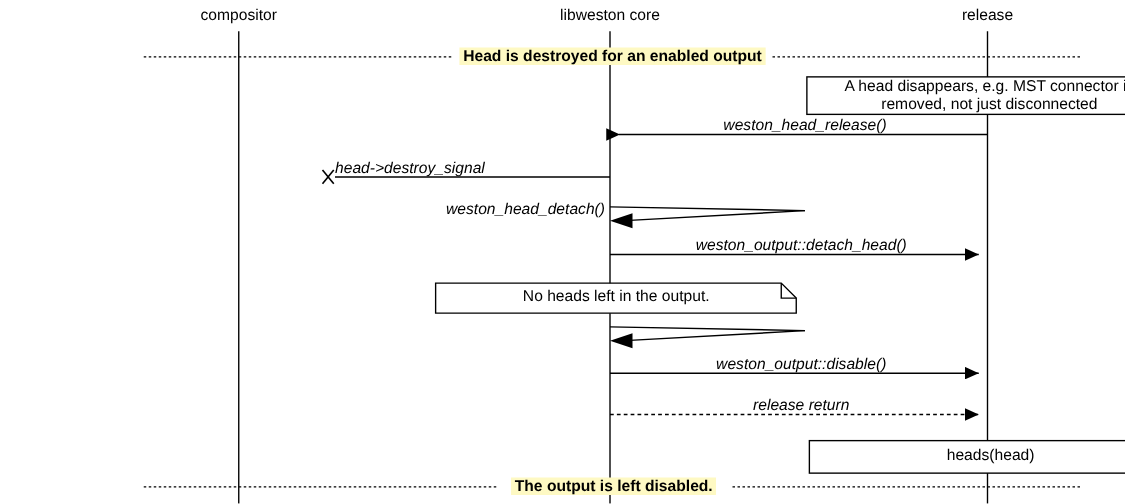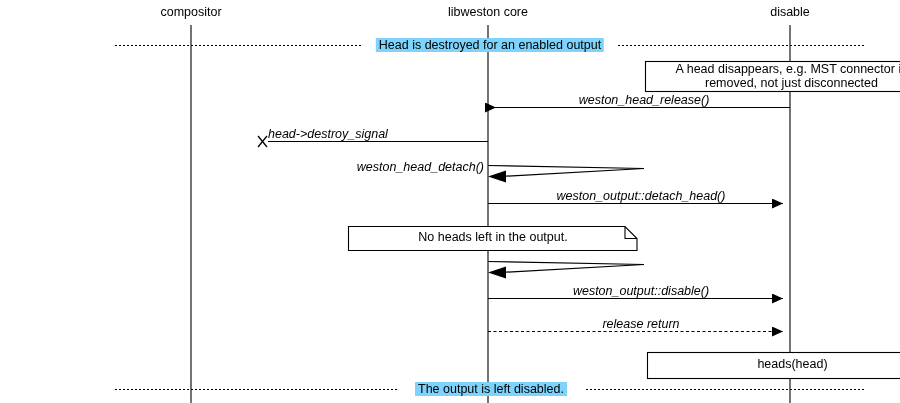--- a/index.html
+++ b/index.html
@@ -40,22 +40,23 @@
   }
   .lbl-right {
     text-align: right;
     transform: translateX(-100%);
   }
   .actor-name {
     font-size: 12.5px;
   }
   .sep-text {
     font-size: 12.5px;
-    background: #7dd3fc;
+    background: #fef9c3;
     padding: 0 3px;
+    font-weight: bold;
   }
   .note-text {
     position: absolute;
     font-size: 12.5px;
     line-height: 13.5px;
     text-align: center;
     white-space: pre-line;
   }
   .msg-text {
     font-size: 12.5px;
@@ -124,21 +125,21 @@
     <rect x="607.5" y="352.5" width="290" height="26" fill="#fff" stroke="#000" stroke-width="1.1"></rect>
 
     <g>
       <line x1="75" y1="389.5" x2="357" y2="389.5" stroke="#000" stroke-width="1" stroke-dasharray="2,2"></line>
       <line x1="546" y1="389.5" x2="825" y2="389.5" stroke="#000" stroke-width="1" stroke-dasharray="2,2"></line>
     </g>
   </svg>
 
   <div class="lbl lbl-center actor-name" style="left:151px; top:5px;">compositor</div>
   <div class="lbl lbl-center actor-name" style="left:448px; top:5px;">libweston core</div>
-  <div class="lbl lbl-center actor-name" style="left:750px; top:5px;">disable</div>
+  <div class="lbl lbl-center actor-name" style="left:750px; top:5px;">release</div>
 
   <div class="lbl lbl-center sep-text" style="left:450px; top:38px;">Head is destroyed for an enabled output</div>
   <div class="lbl lbl-center sep-text" style="left:451px; top:382px;">The output is left disabled.</div>
 
   <div class="note-text" style="left:309px; top:231px; width:288px;">No heads left in the output.</div>
   <div class="note-text" style="left:606px; top:63px; width:291px;">A head disappears, e.g. MST connector is
 removed, not just disconnected</div>
   <div class="note-text" style="left:608px; top:358px; width:289px;">heads(head)</div>
 
   <div class="lbl lbl-center msg-text" style="left:604px; top:93px;">weston_head_release()</div>

